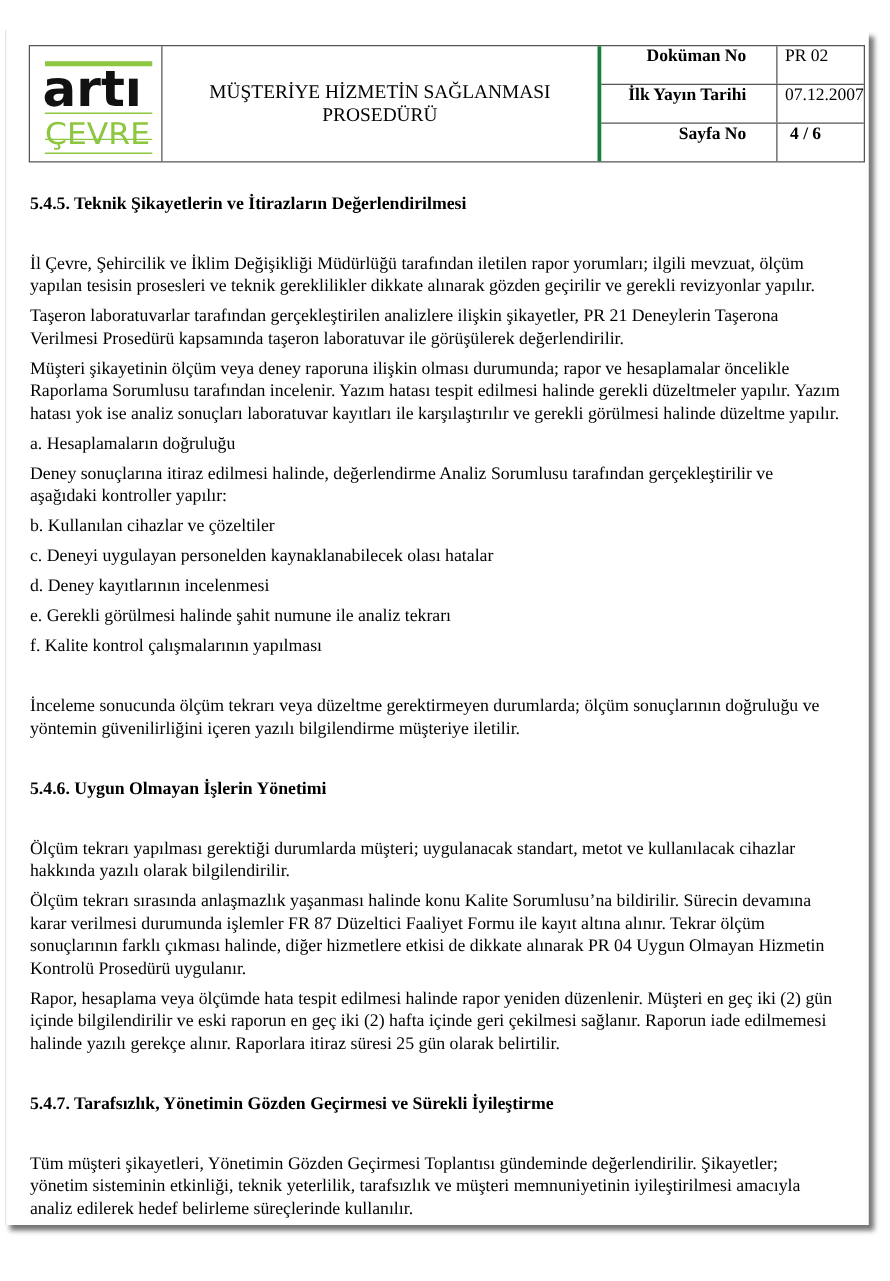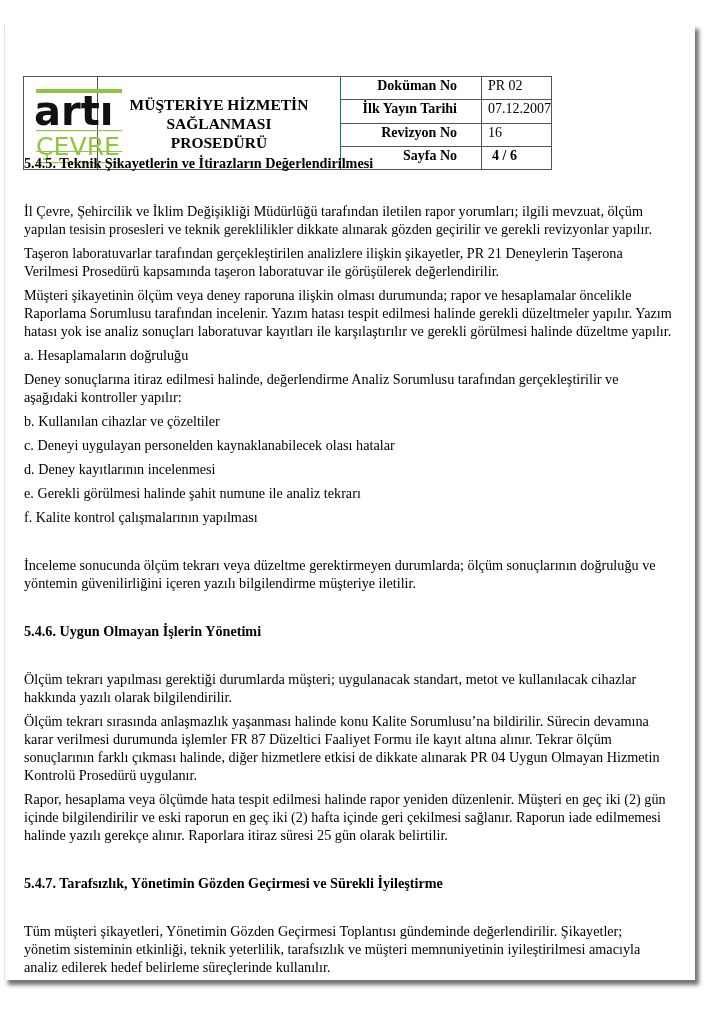--- a/index.html
+++ b/index.html
@@ -4,25 +4,25 @@
   <style>
     html, body { margin: 0; padding: 0; background: #ffffff; }
     body { width: 712px; height: 1025px; position: relative; overflow: hidden; font-family: "Liberation Serif", serif; color: #000; }
     .page {
       position: absolute; left: 4px; top: 24px; width: 690px; height: 956px;
       background: #fff;
       box-shadow: 4px 5px 4px rgba(0,0,0,0.55);
       border-left: 1px solid #e4e4e4;
     }
     .header {
-      position: absolute; left: 18px; top: 12px; width: 529px; height: 94px;
-      border: 1px solid #555; box-sizing: border-box; display: flex; margin-top: 40px;
+      position: absolute; left: 18px; top: 12px; width: 669px; height: 94px;
+      border: 1px solid #555; box-sizing: border-box; display: flex;
     }
     .logo-cell { width: 107px; border-right: 1px solid #555; position: relative; }
-    .title-cell { width: 355px; border-right: 1px solid #15803d; display: flex; align-items: center; justify-content: center; text-align: center; font-weight: bold; font-size: 15.5px; line-height: 19px; }
+    .title-cell { width: 355px; border-right: 3px solid #15803d; display: flex; align-items: center; justify-content: center; text-align: center; font-weight: normal; font-size: 15.5px; line-height: 19px; }
     .meta { flex: 1; display: flex; flex-direction: column; }
     .meta-row { flex: 1; display: flex; border-bottom: 1px solid #555; font-size: 14px; }
     .meta-row:last-child { border-bottom: none; }
     .meta-label { width: 116px; text-align: right; font-weight: bold; padding-right: 24px; border-right: 1px solid #555; line-height: 18px; }
     .meta-value { padding-left: 6px; line-height: 18px; }
     .meta-value.bold { font-weight: bold; padding-left: 10px; text-align: right; }
     .logo { position: absolute; left: 10px; top: 8px; width: 88px; height: 80px; }
     .content { position: absolute; left: 13px; top: 124px; width: 660px; font-size: 14.2px; line-height: 18px; }
     .content p { margin: 6px; }
     .h { font-weight: bold; }
@@ -54,24 +54,20 @@
     <div class="meta">
       <div class="meta-row">
         <div class="meta-label">Doküman No</div>
         <div class="meta-value">PR 02</div>
       </div>
       <div class="meta-row">
         <div class="meta-label">İlk Yayın Tarihi</div>
         <div class="meta-value">07.12.2007</div>
       </div>
       <div class="meta-row">
-        <div class="meta-label">Revizyon No</div>
-        <div class="meta-value">16</div>
-      </div>
-      <div class="meta-row">
         <div class="meta-label">Sayfa No</div>
         <div class="meta-value bold">4 / 6</div>
       </div>
     </div>
   </div>
 
   <div class="content">
     <p class="h">5.4.5. Teknik Şikayetlerin ve İtirazların Değerlendirilmesi</p>
     <div class="gap"></div>
     <p>İl Çevre, Şehircilik ve İklim Değişikliği Müdürlüğü tarafından iletilen rapor yorumları; ilgili mevzuat, ölçüm yapılan tesisin prosesleri ve teknik gereklilikler dikkate alınarak gözden geçirilir ve gerekli revizyonlar yapılır.</p>

